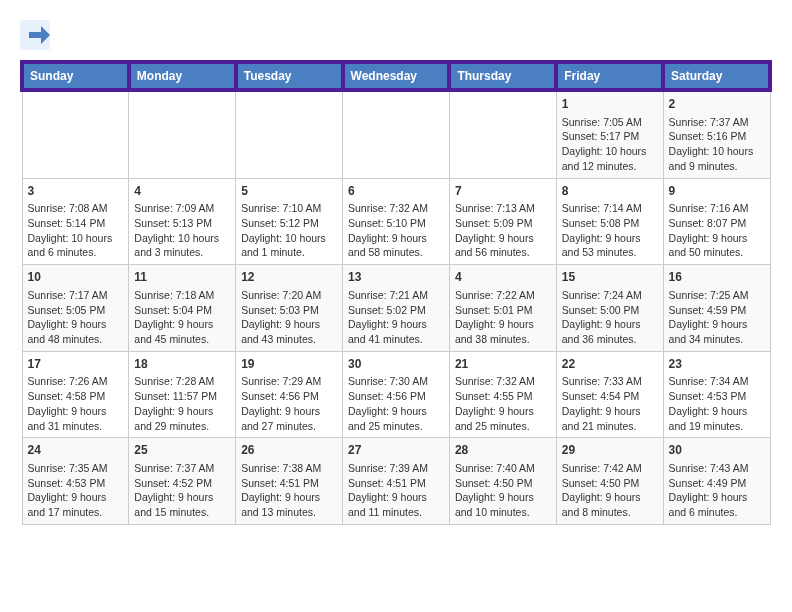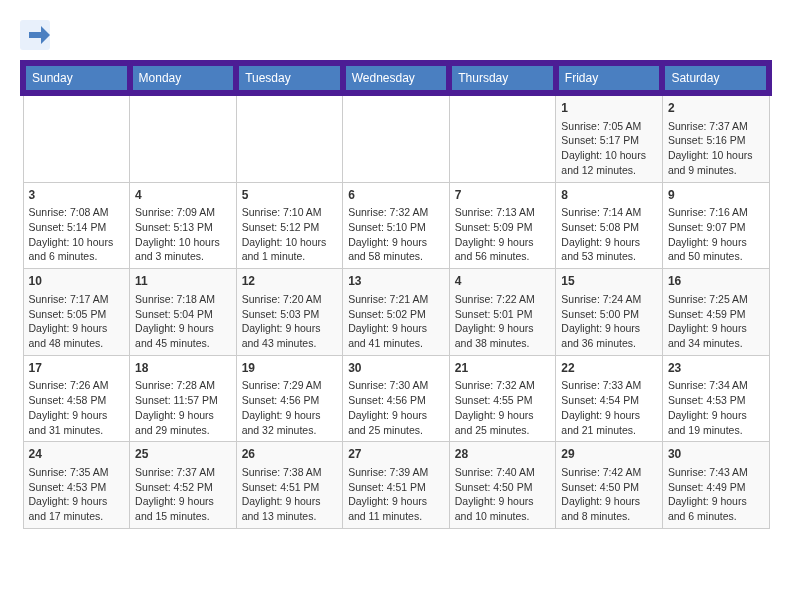--- a/index.html
+++ b/index.html
@@ -50,22 +50,22 @@
       width: 100%;
       border-collapse: collapse;
       font-size: 11px;
     }
     thead tr th {
       background-color: #4a7fc1;
       color: #fff;
       text-align: left;
       padding: 5px 6px;
       font-size: 12px;
-      font-weight: normal;
-      border: 6px solid #4c1d95;
+      font-weight: bold;
+      border: 4px solid #4c1d95;
     }
     tbody tr td {
       border: 1px solid #ccc;
       vertical-align: top;
       padding: 4px 5px;
       width: 14.28%;
       min-height: 80px;
       background: #fff;
       font-size: 10.5px;
       color: #333;
@@ -169,21 +169,21 @@
         </td>
         <td>
           <span class="day-num">8</span>
           <div>Sunrise: 7:14 AM</div>
           <div>Sunset: 5:08 PM</div>
           <div>Daylight: 9 hours and 53 minutes.</div>
         </td>
         <td>
           <span class="day-num">9</span>
           <div>Sunrise: 7:16 AM</div>
-          <div>Sunset: 9:07 PM</div>
+          <div>Sunset: 8:07 PM</div>
           <div>Daylight: 9 hours and 50 minutes.</div>
         </td>
       </tr>
       <tr>
         <td>
           <span class="day-num">10</span>
           <div>Sunrise: 7:17 AM</div>
           <div>Sunset: 5:05 PM</div>
           <div>Daylight: 9 hours and 48 minutes.</div>
         </td>
@@ -234,21 +234,21 @@
         <td>
           <span class="day-num">18</span>
           <div>Sunrise: 7:28 AM</div>
           <div>Sunset: 11:57 PM</div>
           <div>Daylight: 9 hours and 29 minutes.</div>
         </td>
         <td>
           <span class="day-num">19</span>
           <div>Sunrise: 7:29 AM</div>
           <div>Sunset: 4:56 PM</div>
-          <div>Daylight: 9 hours and 32 minutes.</div>
+          <div>Daylight: 9 hours and 27 minutes.</div>
         </td>
         <td>
           <span class="day-num">30</span>
           <div>Sunrise: 7:30 AM</div>
           <div>Sunset: 4:56 PM</div>
           <div>Daylight: 9 hours and 25 minutes.</div>
         </td>
         <td>
           <span class="day-num">21</span>
           <div>Sunrise: 7:32 AM</div>

